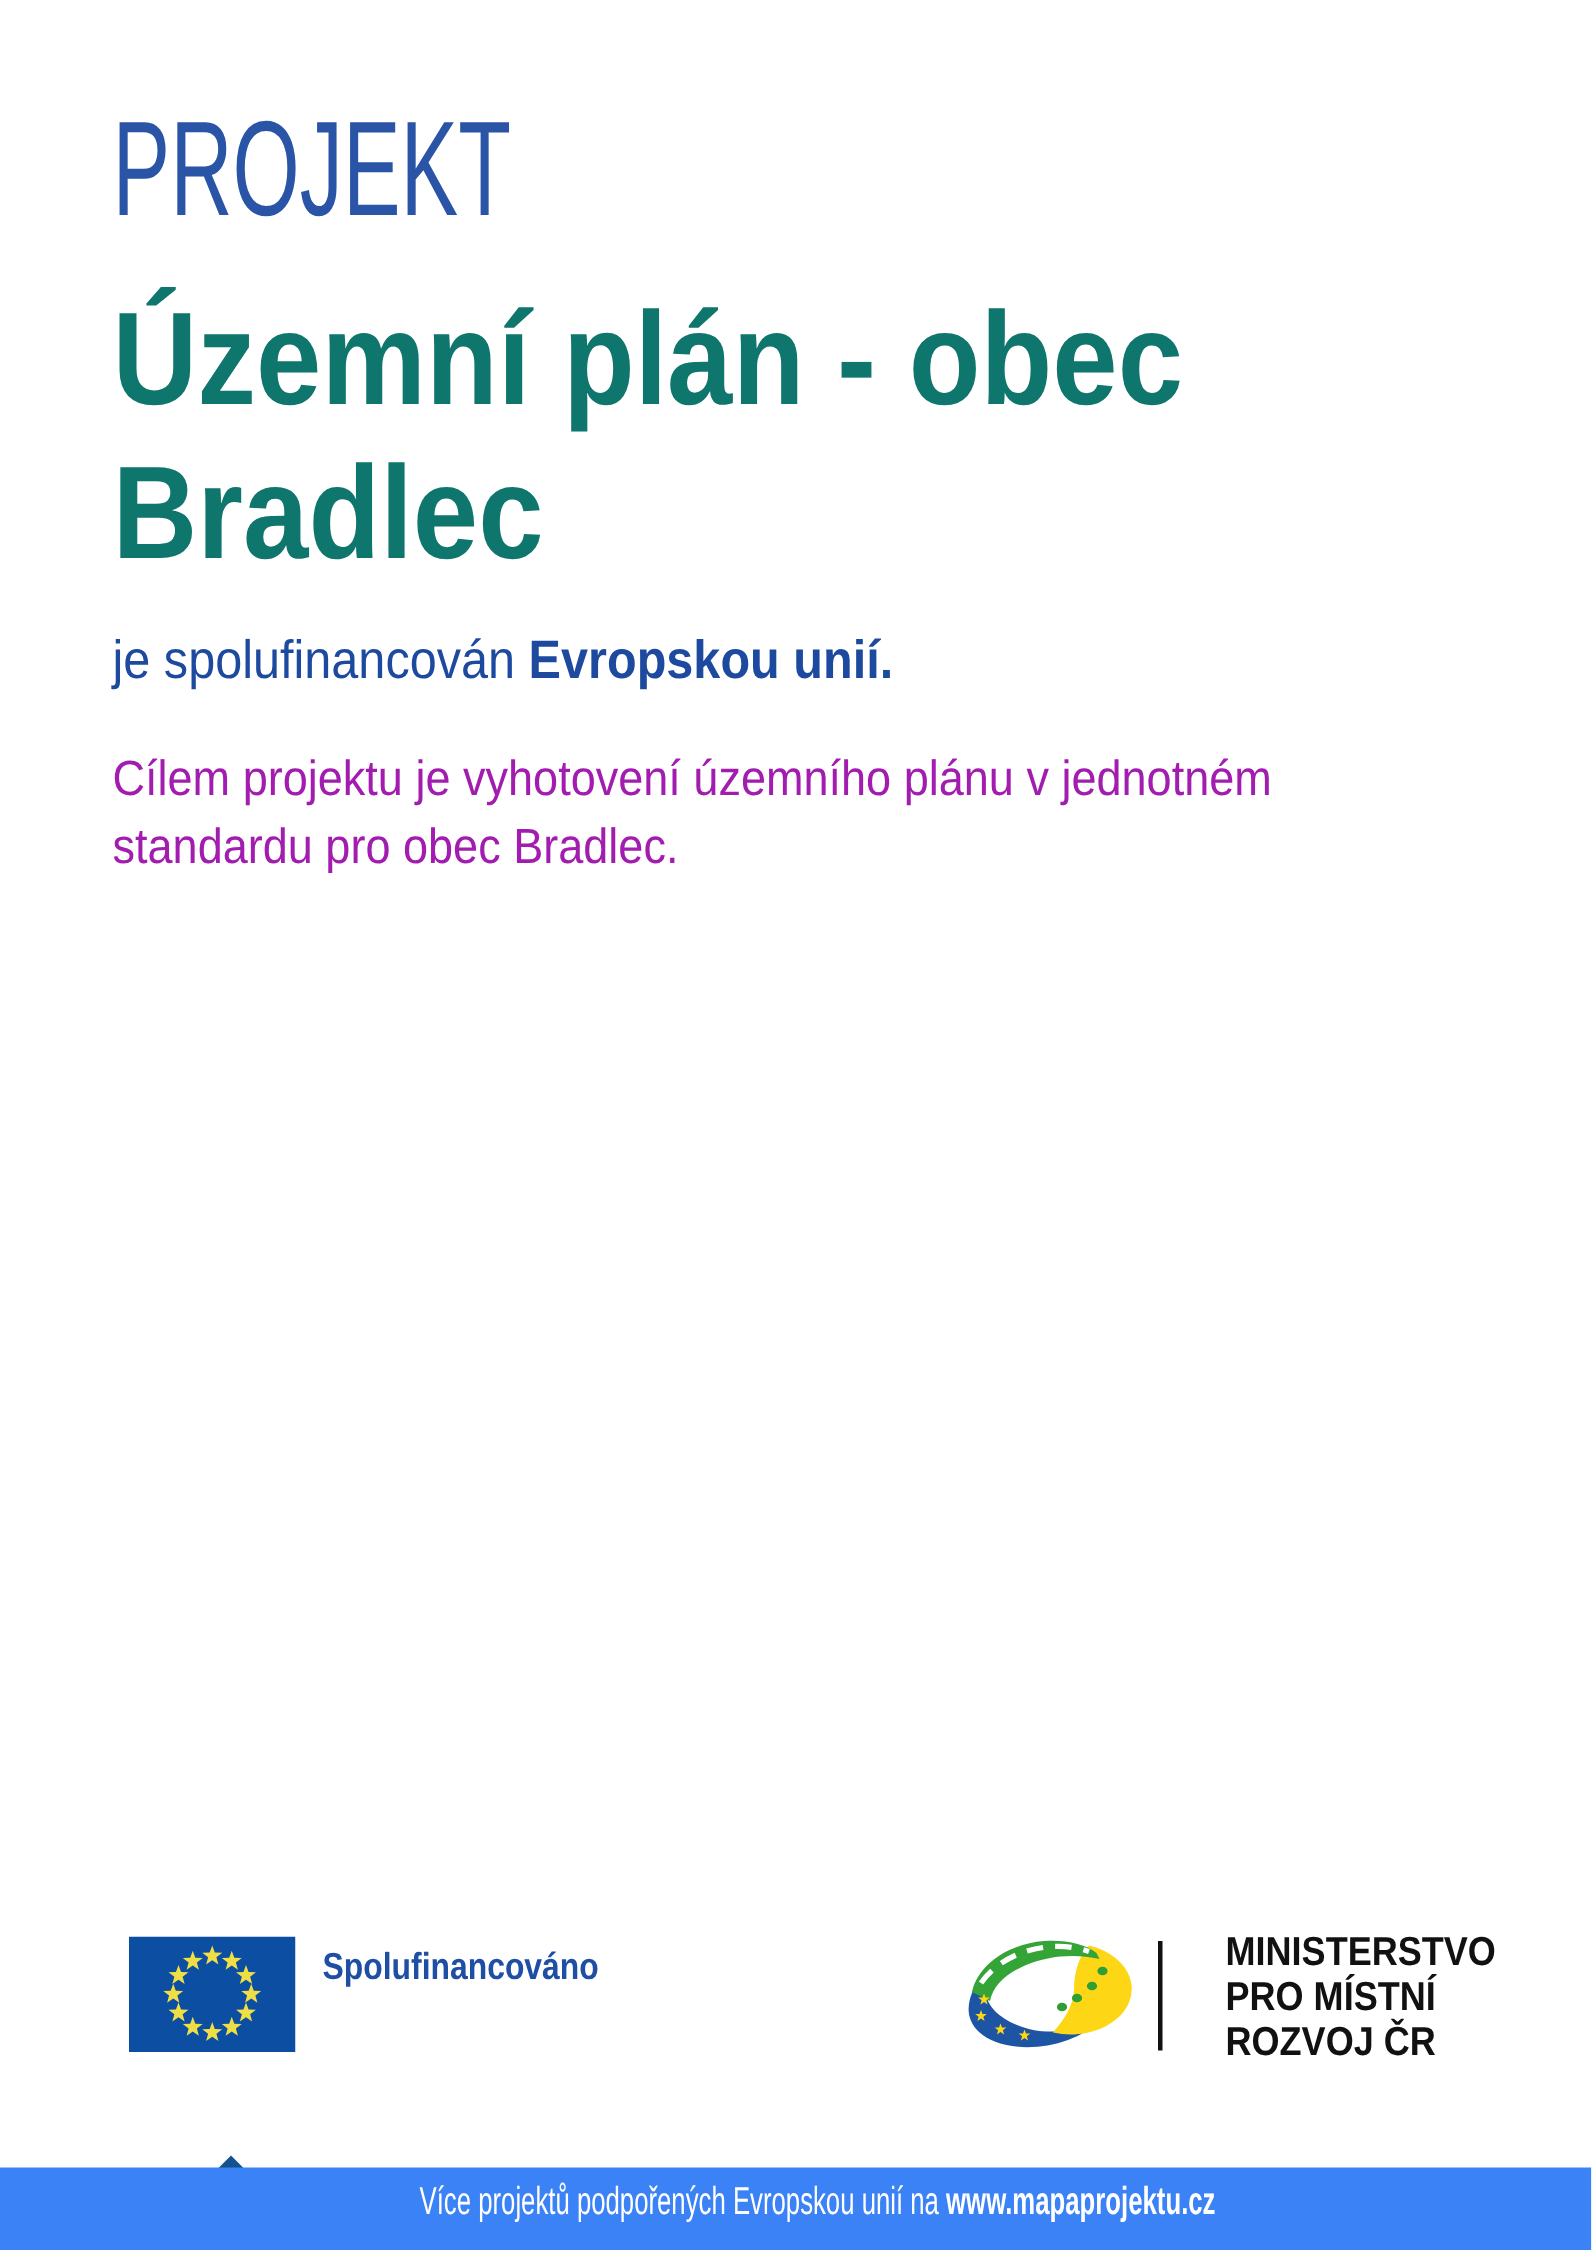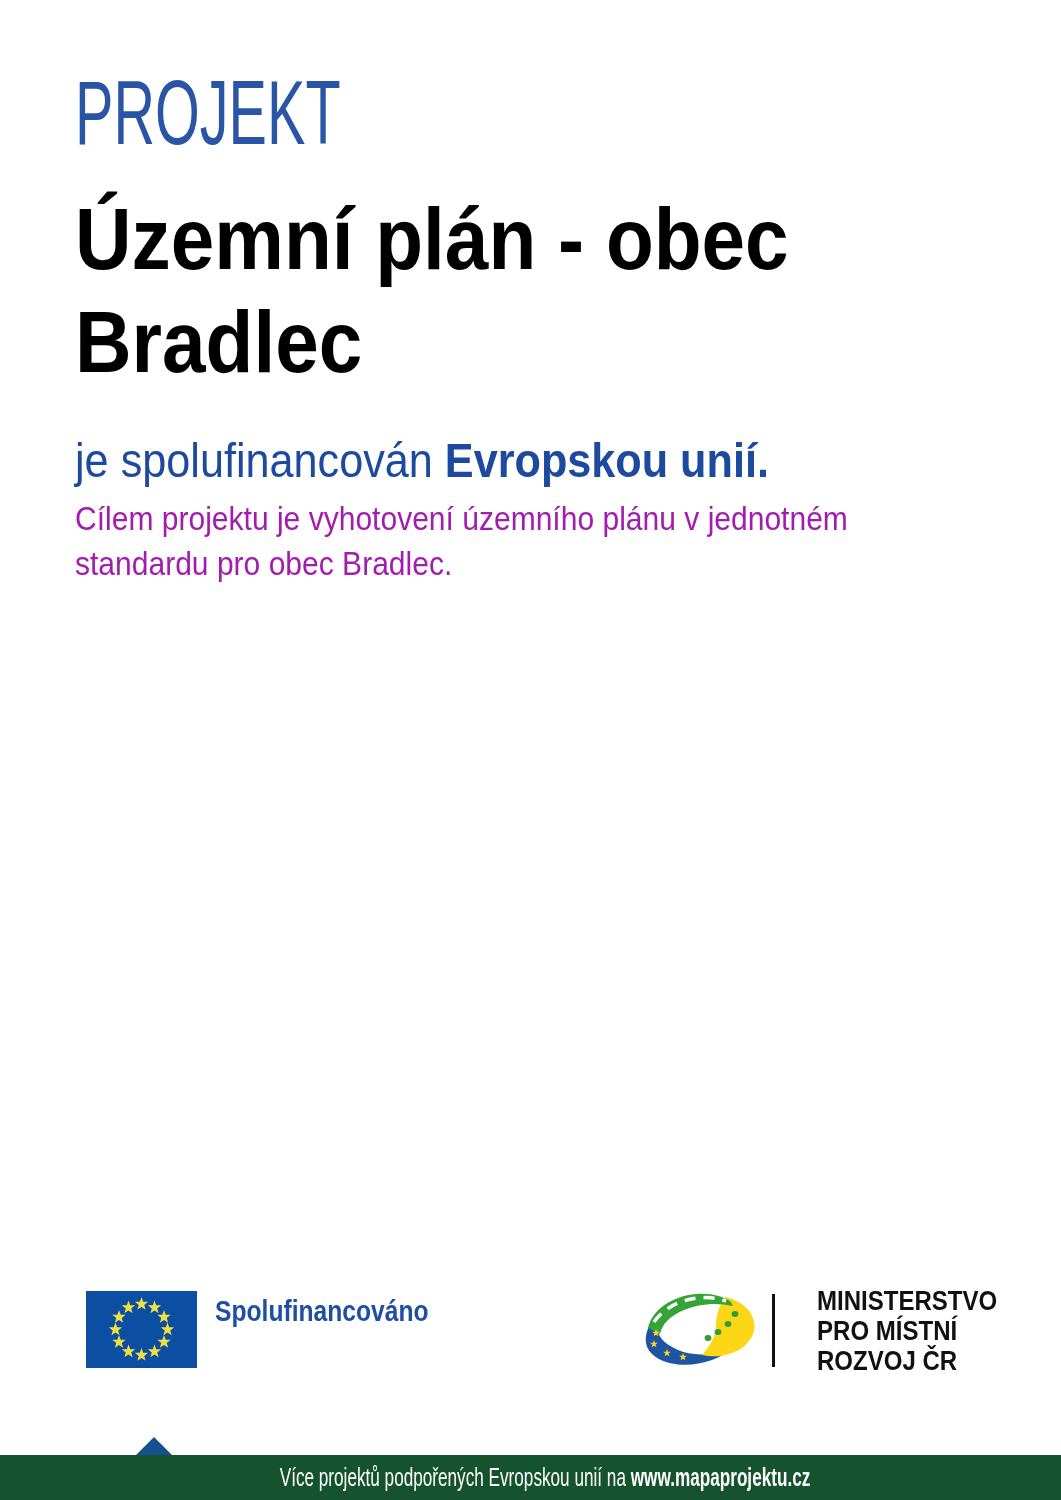--- a/index.html
+++ b/index.html
@@ -19,65 +19,65 @@
     position: absolute; left: 75px; top: 68px;
     font-size: 90px; line-height: 1; font-weight: 400;
     color: #2a55a7; letter-spacing: 0;
   }
   .kicker .condense { transform: scaleX(0.64); }
 
   
   .title {
     position: absolute; left: 75px; top: 187px;
     font-size: 88px; line-height: 103px; font-weight: 700;
-    color: #000000;
+    color: #0f766e;
   }
   .title .condense { transform: scaleX(0.89); }
 
   
   .subtitle {
-    position: absolute; left: 75px; top: 432px;
-    font-size: 48px; line-height: 1.2; font-weight: 400;
+    position: absolute; left: 75px; top: 418px;
+    font-size: 36px; line-height: 1.2; font-weight: 400;
     color: #1d4a9f;
   }
   .subtitle .condense { transform: scaleX(0.90); }
   .subtitle .bold { font-weight: 700; }
 
   
   .description {
     position: absolute; left: 75px; top: 496px;
     font-size: 33px; line-height: 45px; font-weight: 400;
     color: #a21caf;
   }
   .description .condense { transform: scaleX(0.91); }
 
   
   .eu-flag { position: absolute; left: 86px; top: 1291px; width: 111px; height: 77px; }
   .eu-label {
     position: absolute; left: 215px; top: 1294px;
-    font-size: 29px; line-height: 34px; font-weight: 700;
+    font-size: 25px; line-height: 34px; font-weight: 700;
     color: #1e4fa5;
   }
   .eu-label .condense { transform: scaleX(0.85); }
 
   
   .mmr-swoosh { position: absolute; left: 636px; top: 1288px; width: 124px; height: 84px; }
   .mmr-divider { position: absolute; left: 772px; top: 1294px; width: 3px; height: 73px; background: #111111; }
   .mmr-label {
     position: absolute; left: 793px; top: 1286px;
     font-size: 27px; line-height: 30px; font-weight: 700;
     color: #111111;
     margin-left: 24px;
   }
   .mmr-label .condense { transform: scaleX(0.89); }
 
   
   .footer-bar {
-    position: absolute; left: 0; right: 0; bottom: 0; height: 45px;
-    background: #14532d;
+    position: absolute; left: 0; right: 0; bottom: 0; height: 55px;
+    background: #3b82f6;
     text-align: center;
     padding-left: 28px;
   }
   .footer-triangle {
     position: absolute; left: 136px; bottom: 45px;
     width: 0; height: 0;
     border-left: 18px solid transparent;
     border-right: 18px solid transparent;
     border-bottom: 18px solid #14528f;
   }

